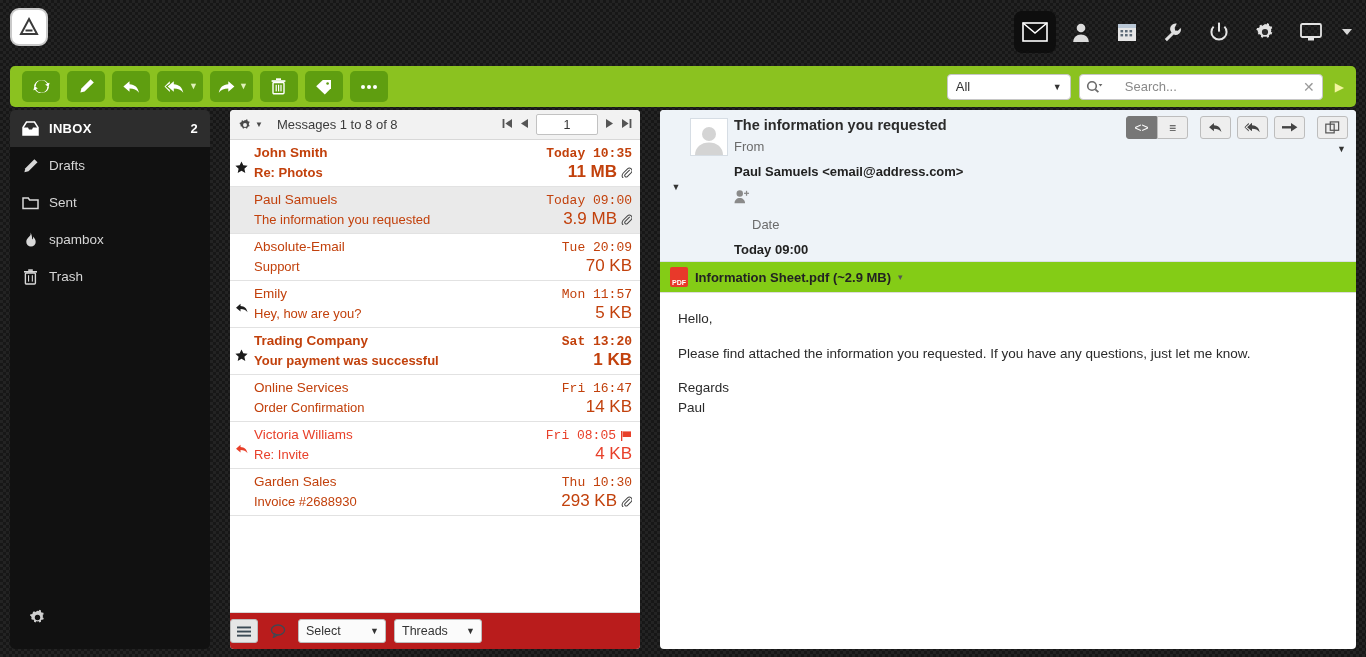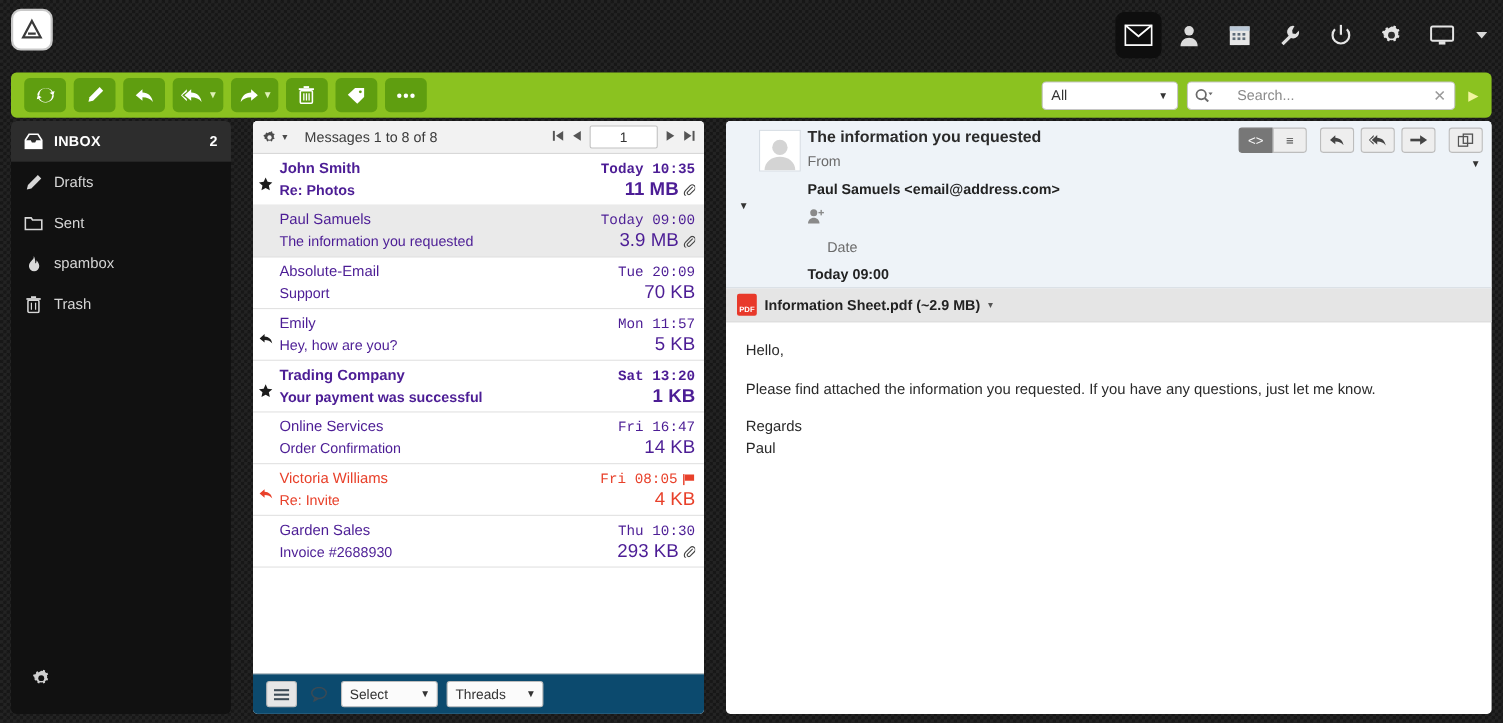--- a/index.html
+++ b/index.html
@@ -113,37 +113,37 @@
   .pg-ico { color: #555; font-size: 11px; }
   .pg-input {
     width: 62px; height: 21px; background: #fff; border: 1px solid #c2c2c2;
     border-radius: 2px; font-size: 12.5px; color: #333;
     display: flex; align-items: center; justify-content: center;
   }
   .msglist { flex: 1; overflow: hidden; }
   .msgrow {
     height: 47px; border-bottom: 1px solid #e2e2e2;
     padding: 5px 8px 5px 24px; position: relative;
-    font-size: 13px; color: #4c1d95;
+    font-size: 13px; color: #c2410c;
   }
   .msgrow.selected { background: #eaeaea; }
   .msgrow.flagged { color: #e8402a; }
   .msgrow .r1 { display: flex; justify-content: space-between; align-items: baseline; }
   .msgrow .r2 { display: flex; justify-content: space-between; align-items: baseline; margin-top: 1px; }
   .msgrow .from { font-size: 13.5px; }
   .msgrow .date { font-size: 13px; font-family: Liberation Mono, monospace; }
   .msgrow .subj { font-size: 13px; }
   .msgrow .size { font-size: 17px; }
   .msgrow.unread .from, .msgrow.unread .subj,
   .msgrow.unread .date, .msgrow.unread .size { font-weight: bold; }
   .rowicon { position: absolute; left: 5px; top: 21px; }
   .sizewrap { display: flex; align-items: center; gap: 4px; }
   .list-foot {
-    height: 37px; background: #0c4a6e; border-top: 1px solid #d8d8d8;
-    display: flex; align-items: center; gap: 8px; padding: 0 12px;
+    height: 37px; background: #b91c1c; border-top: 1px solid #d8d8d8;
+    display: flex; align-items: center; gap: 8px; padding: 0 0;
   }
   .fbtn {
     width: 28px; height: 24px; border: 1px solid #bdbdbd; border-radius: 3px;
     background: #e6e6e6; display: flex; align-items: center; justify-content: center;
     color: #444;
   }
   .fbubble { width: 24px; height: 24px; display:flex; align-items:center; justify-content:center; color:#3b4a55; }
   .fsel {
     height: 24px; width: 88px; border: 1px solid #bdbdbd; border-radius: 3px;
     background: #fbfbfb; font-size: 12.5px; color: #333;
@@ -174,21 +174,21 @@
   .mh-btns { position: absolute; right: 8px; top: 6px; display: flex; align-items: center; gap: 6px; }
   .mbtn {
     height: 23px; min-width: 31px; border: 1px solid #bdbdbd; border-radius: 3px;
     background: #eeeeee; display: flex; align-items: center; justify-content: center;
     color: #444; font-size: 12px;
   }
   .mbtn.dark { background: #777; border-color:#777; color: #fff; border-radius: 3px 0 0 3px; }
   .mbtn.joined { border-radius: 0 3px 3px 0; margin-left: -6px; }
   .mh-rightcaret { position: absolute; right: 10px; top: 34px; font-size: 9px; color: #333; }
   .attachbar {
-    background: #e5e5e5; border-bottom: 1px solid #dcdcdc;
+    background: #84cc16; border-bottom: 1px solid #dcdcdc;
     height: 31px; display: flex; align-items: center; gap: 7px; padding: 0 10px;
   }
   .pdfico {
     width: 18px; height: 20px; background: #e8392a; border-radius: 2px;
     color: #fff; font-size: 7px; font-weight: bold;
     display: flex; align-items: flex-end; justify-content: center; padding-bottom: 1px;
     flex: none;
   }
   .att-name { font-size: 13px; font-weight: bold; color: #222; }
   .att-caret { font-size: 9px; color: #555; }

